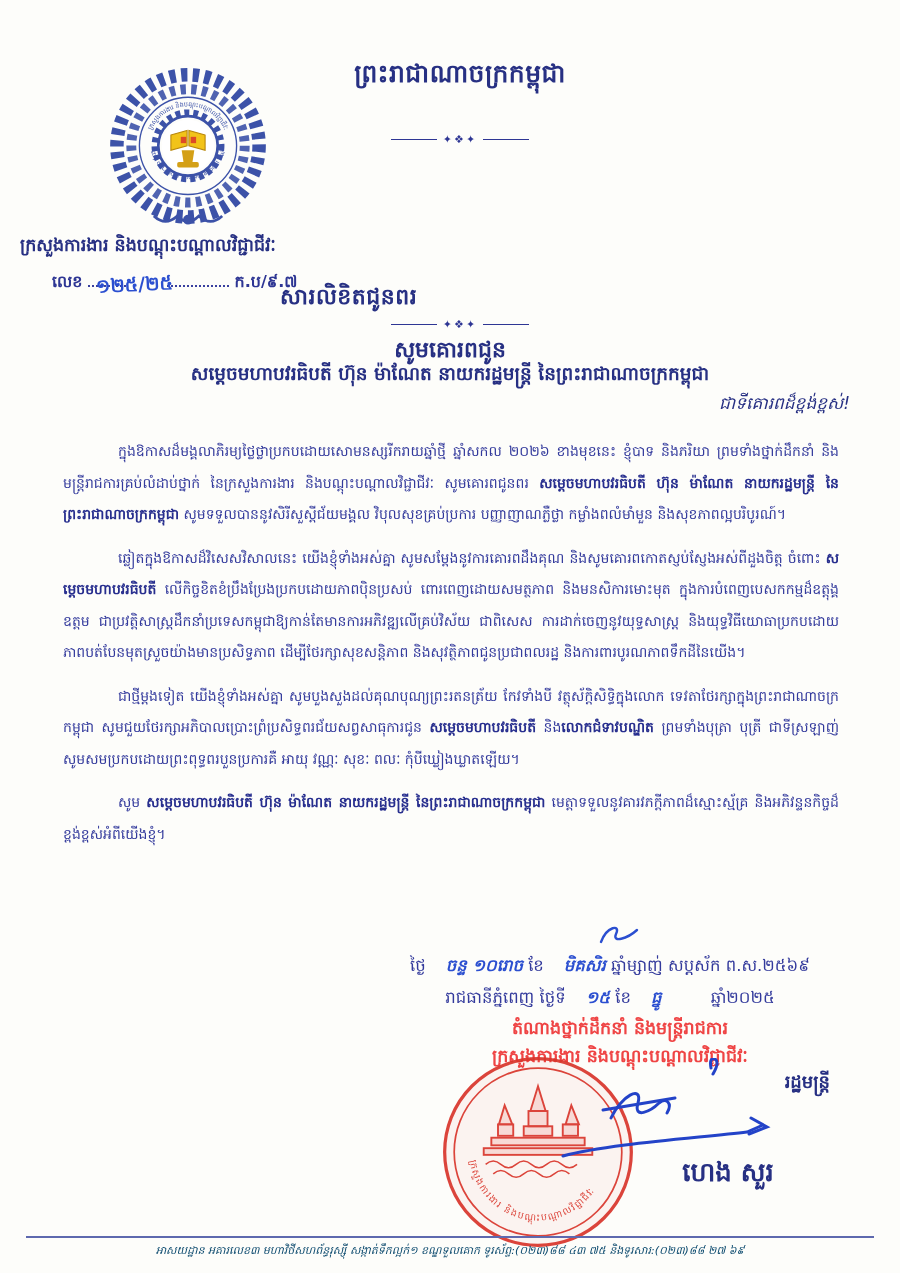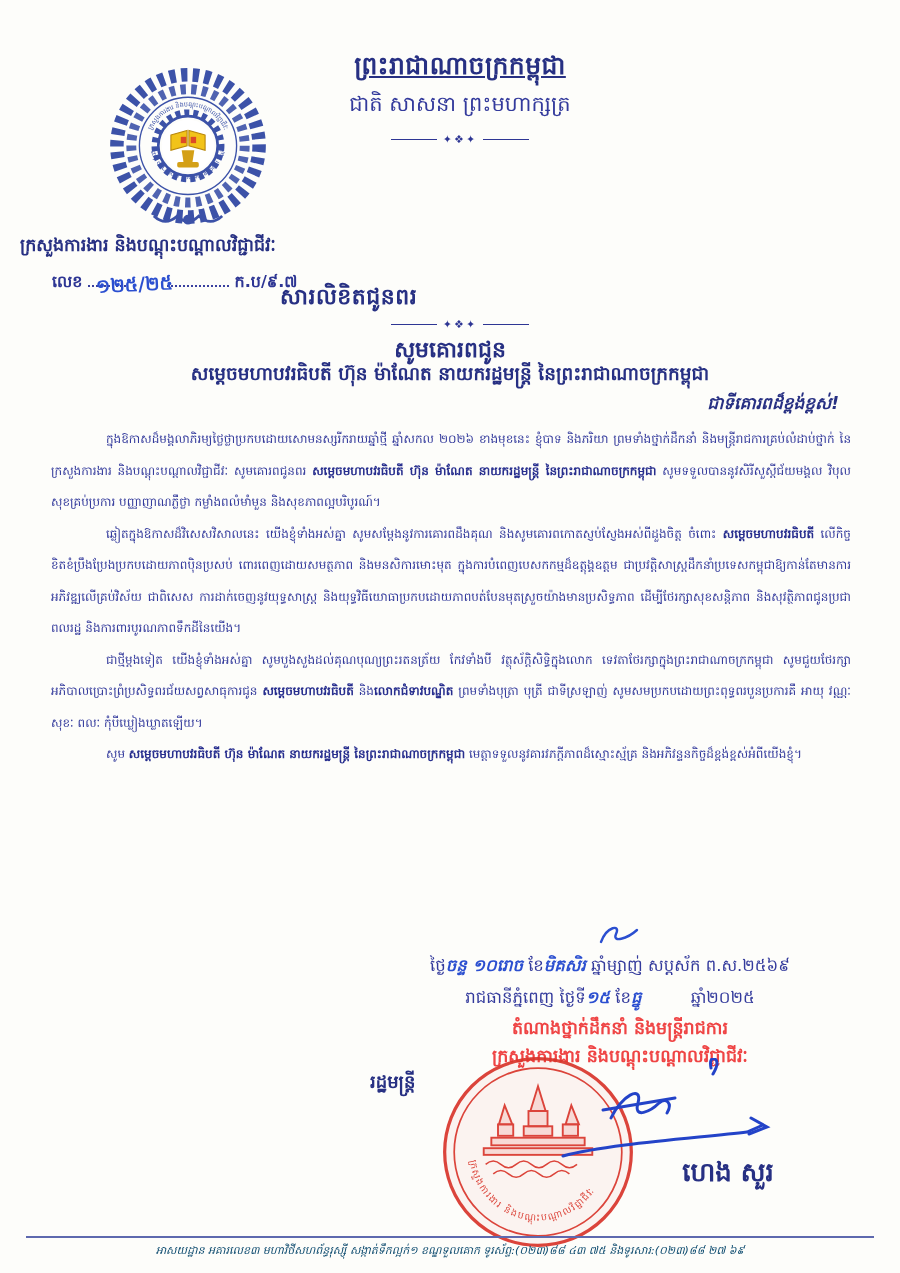--- a/index.html
+++ b/index.html
@@ -3,22 +3,22 @@
 <meta charset="utf-8">
 <style>
   html,body{margin:0;padding:0;background:#e8e8e6;}
   .page{
     position:relative;width:900px;height:1273px;margin:0 auto;
     background:#fdfdfa;overflow:hidden;
     font-family:"DejaVu Sans",sans-serif;color:#333a9c;
   }
   
   .logo{position:absolute;left:98px;top:60px;width:180px;height:178px;}
-  .kingdom{position:absolute;left:270px;top:50px;width:380px;text-align:center;
-    font-size:25px;font-weight:700;color:#273083;letter-spacing:.5px;text-decoration:underline;}
+  .kingdom{position:absolute;left:270px;top:58px;width:380px;text-align:center;
+    font-size:25px;font-weight:700;color:#273083;letter-spacing:.5px;}
   .motto{position:absolute;left:270px;top:90px;width:380px;text-align:center;
     font-size:21px;color:#333a9c;}
   .orn{position:absolute;display:flex;align-items:center;justify-content:center;gap:6px;color:#2e3694;}
   .orn .ln{height:0;border-top:1.6px solid #2e3694;width:46px;}
   .orn .kn{font-size:11px;letter-spacing:2px;}
   .orn1{left:370px;top:133px;width:180px;}
   .orn2{left:380px;top:318px;width:160px;}
   
   .ministry{position:absolute;left:20px;top:234px;font-size:17.5px;font-weight:700;color:#273083;}
   .refline{position:absolute;left:52px;top:268px;font-size:16px;color:#2e3694;font-weight:600;}
@@ -26,34 +26,34 @@
   .d1{width:38px;} .d2{width:62px;}
   .hand{color:#2b4fd0;font-weight:600;}
   .hand-ref{display:inline-block;font-size:19px;transform:rotate(-3deg);margin:0 -6px -4px -30px;position:relative;top:4px;}
   
   .doc-title{position:absolute;left:280px;top:283px;width:350px;
     font-size:22px;font-weight:700;color:#273083;letter-spacing:.5px;}
   .salute{position:absolute;left:0;top:336px;width:900px;text-align:center;
     font-size:22px;font-weight:700;color:#273083;}
   .addressee{position:absolute;left:0;top:362px;width:900px;text-align:center;
     font-size:18.5px;font-weight:700;color:#273083;}
-  .honor{position:absolute;right:61px;top:392px;font-size:17px;font-weight:700;
+  .honor{position:absolute;right:50px;top:392px;font-size:17px;font-weight:400;
     font-style:italic;color:#273083;}
   
   .body-flow{position:absolute;left:51px;top:424px;width:800px;}
-  .body-flow p{margin:0;text-align:justify;text-indent:55px;font-size:12px;line-height:31.5px;}
+  .body-flow p{margin:12px;text-align:justify;text-indent:55px;font-size:14px;line-height:31.5px;}
   .b{font-weight:700;color:#272e8e;}
   
   .dateblock{position:absolute;left:360px;top:950px;width:500px;text-align:center;
     font-size:16.5px;line-height:32px;color:#333a9c;}
-  .dateblock .hand{font-style:italic;}
+  .dateblock .hand{font-style:italic;margin-left:20px;}
   .m-gap{margin-right:44px;}
   .sigblock{position:absolute;left:370px;top:1014px;width:500px;text-align:center;
     font-size:17.5px;font-weight:700;color:#ef4444;line-height:28px;}
-  .minister-title{position:absolute;left:370px;top:1070px;width:460px;text-align:left;
+  .minister-title{position:absolute;left:370px;top:1070px;width:460px;text-align:right;
     font-size:18px;font-weight:700;color:#273083;}
   .sig-name{position:absolute;left:598px;top:1156px;width:260px;text-align:center;
     font-size:26px;font-weight:700;color:#273083;}
   .seal{position:absolute;left:438px;top:1052px;width:200px;height:200px;opacity:.92;}
   .signature{position:absolute;left:545px;top:1058px;width:250px;height:130px;}
   .flourish{position:absolute;left:597px;top:922px;width:46px;height:26px;}
   
   .footer-rule{position:absolute;left:26px;right:26px;top:1236px;border-top:2px solid #5e69ae;}
   .footer-text{position:absolute;left:0;top:1243px;width:900px;text-align:center;
     font-size:11px;font-style:italic;color:#0c4a6e;}
@@ -92,21 +92,20 @@
       <polygon points="93,99 107,99 105,112 95,112" fill="#d4a017"></polygon>
       <rect x="88" y="112" width="24" height="6" rx="2" fill="#d4a017"></rect>
     </g>
     <g stroke="#3c52a8" fill="none" stroke-width="3">
       <path d="M62 172 q13 12 26 0 q12 12 24 0 q13 12 26 0"></path>
       <circle cx="100" cy="176" r="4" fill="#3c52a8"></circle>
     </g>
   </svg>
 
   <div class="kingdom">ព្រះរាជាណាចក្រកម្ពុជា</div>
-  <div class="motto">ជាតិ សាសនា ព្រះមហាក្សត្រ</div>
   <div class="orn orn1">
     <span class="ln"></span>
       <span class="kn">✦❖✦</span>
       <span class="ln"></span>
   </div>
 
   <div class="ministry">ក្រសួងការងារ និងបណ្តុះបណ្តាលវិជ្ជាជីវៈ</div>
   <div class="refline">
     <span>លេខ</span>
     <span class="dots d1"></span><span class="hand hand-ref">១២៥/២៥</span><span class="dots d2"></span>

